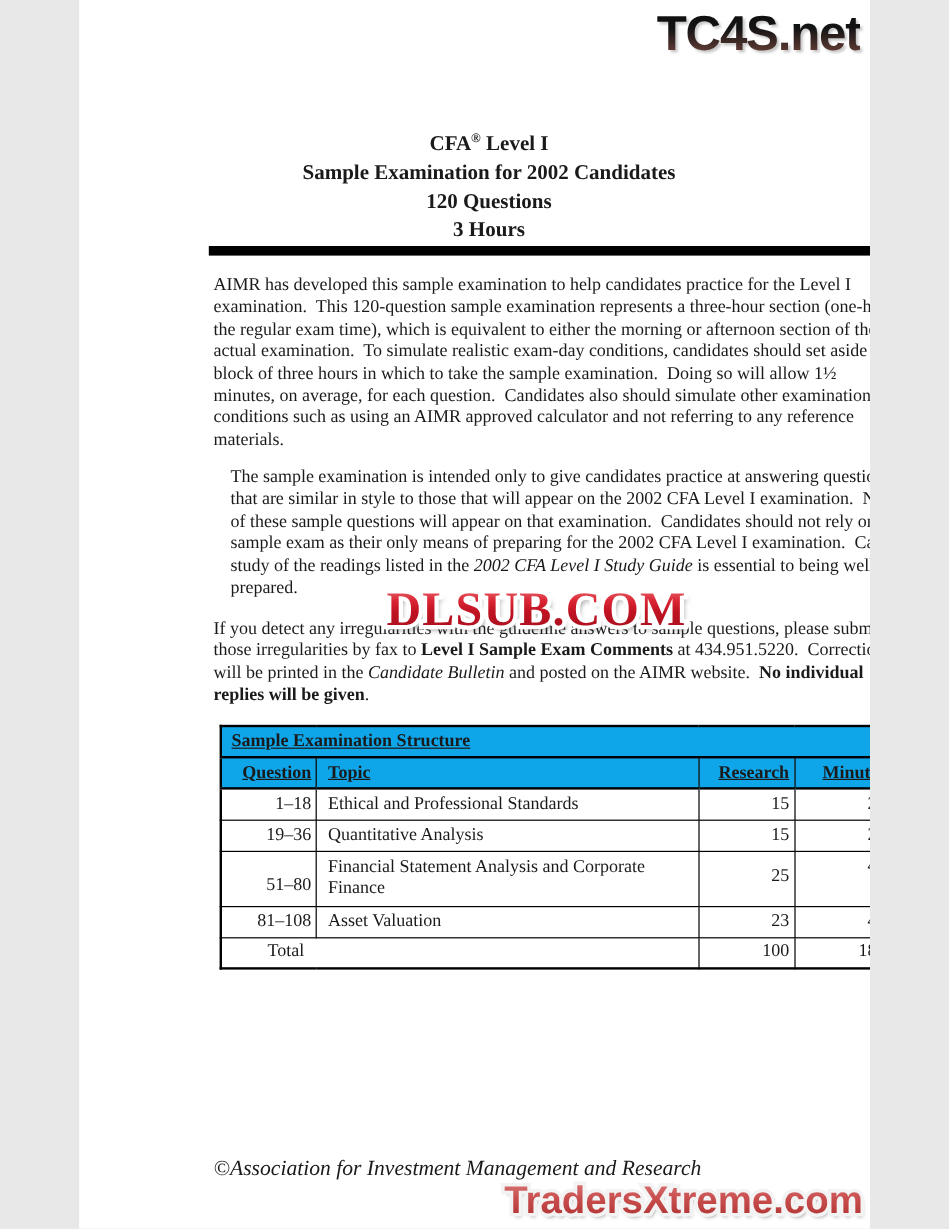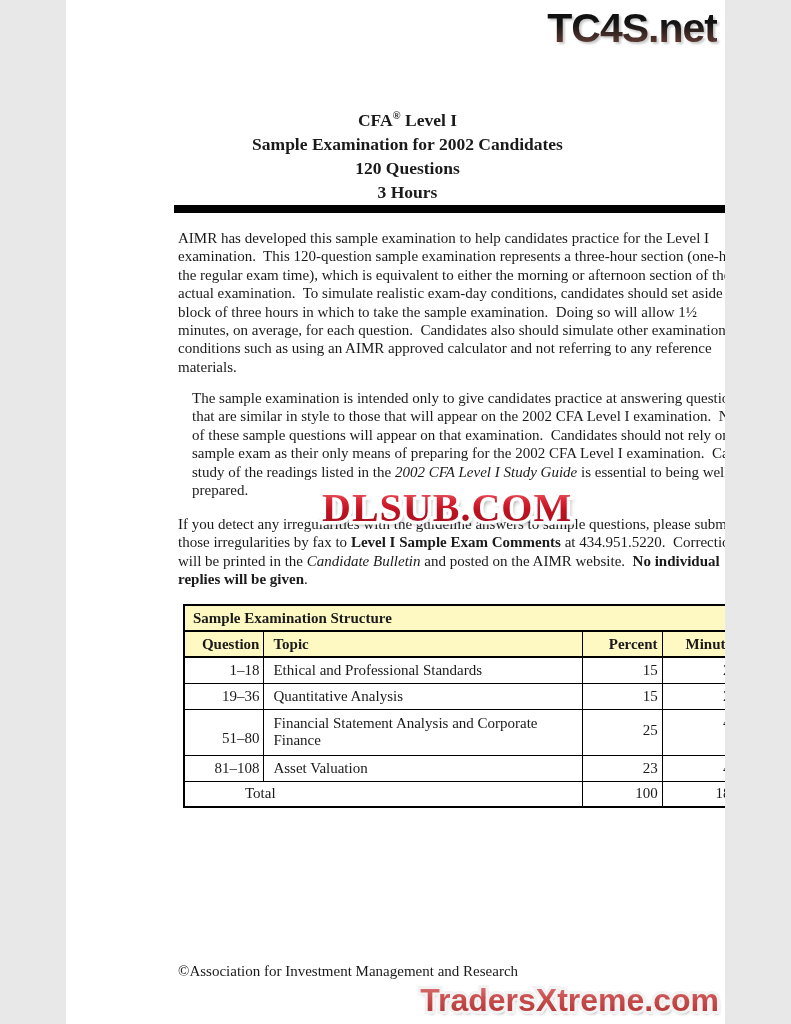--- a/index.html
+++ b/index.html
@@ -112,33 +112,34 @@
     font-size: 15px;
   }
   .exam-table td, .exam-table th {
     border: 1px solid #000;
     height: 26px;
     vertical-align: middle;
     font-weight: normal;
     text-align: right;
     padding: 2px 4px;
   }
-  .exam-table .hdr { background: #fef9c3; font-weight: bold; }
+  .exam-table .hdr { background: #0ea5e9; font-weight: bold; text-decoration: underline; }
   .exam-table .t-title { text-align: left; padding-left: 8px; border-bottom-width: 2px; }
   .exam-table tr.colhead th { border-bottom-width: 2px; }
   .exam-table th.col-topic, .exam-table td.cell-topic { text-align: left; padding-left: 9px; }
-  .exam-table .cell-total { text-align: left; padding-left: 60px; font-family: Liberation Serif, serif; }
+  .exam-table .cell-total { text-align: left; padding-left: 38px; font-family: Liberation Serif, serif; }
   .exam-table { border: 2px solid #000; }
 
   
   .footer-copy {
     position: absolute;
     left: 112px;
     top: 963px;
-    font-size: 15px;
+    font-size: 18px;
+    font-style: italic;
   }
   .page-num {
     position: absolute;
     left: 672px;
     top: 960px;
     font-size: 15px;
   }
 
   
   .traders {
@@ -199,21 +200,21 @@
         <col style="width:80px">
         <col style="width:81px">
     </colgroup>
     <tbody>
       <tr>
         <td class="hdr t-title" colspan="4">Sample Examination Structure</td>
       </tr>
       <tr class="colhead">
         <th class="hdr">Question</th>
         <th class="hdr col-topic">Topic</th>
-        <th class="hdr">Percent</th>
+        <th class="hdr">Research</th>
         <th class="hdr">Minutes</th>
       </tr>
       <tr>
         <td>1–18</td>
         <td class="cell-topic">Ethical and Professional Standards</td>
         <td>15</td>
         <td>27</td>
       </tr>
       <tr>
         <td>19–36</td>

